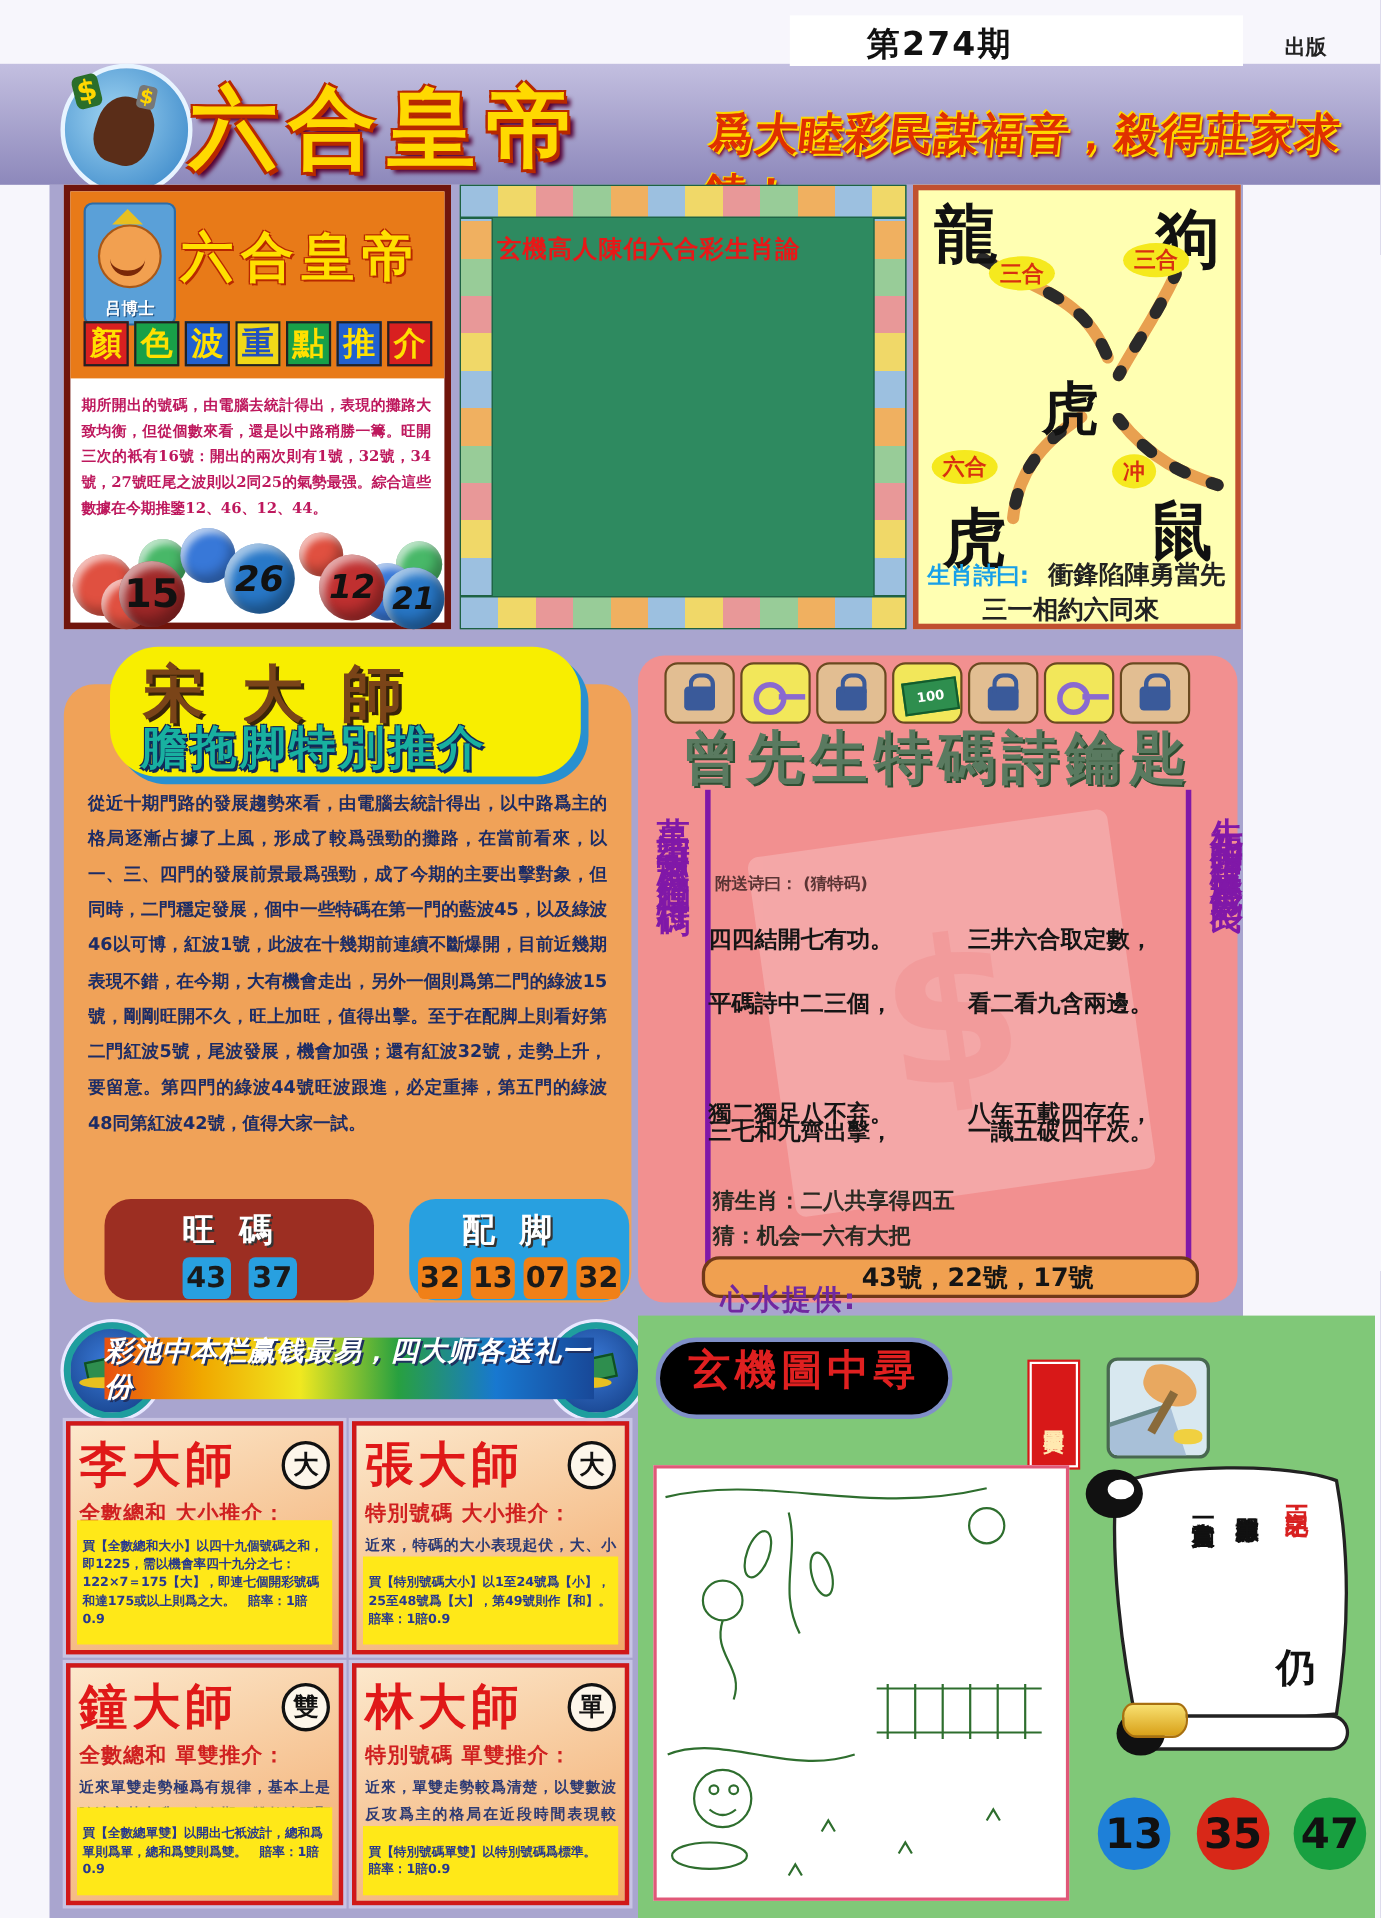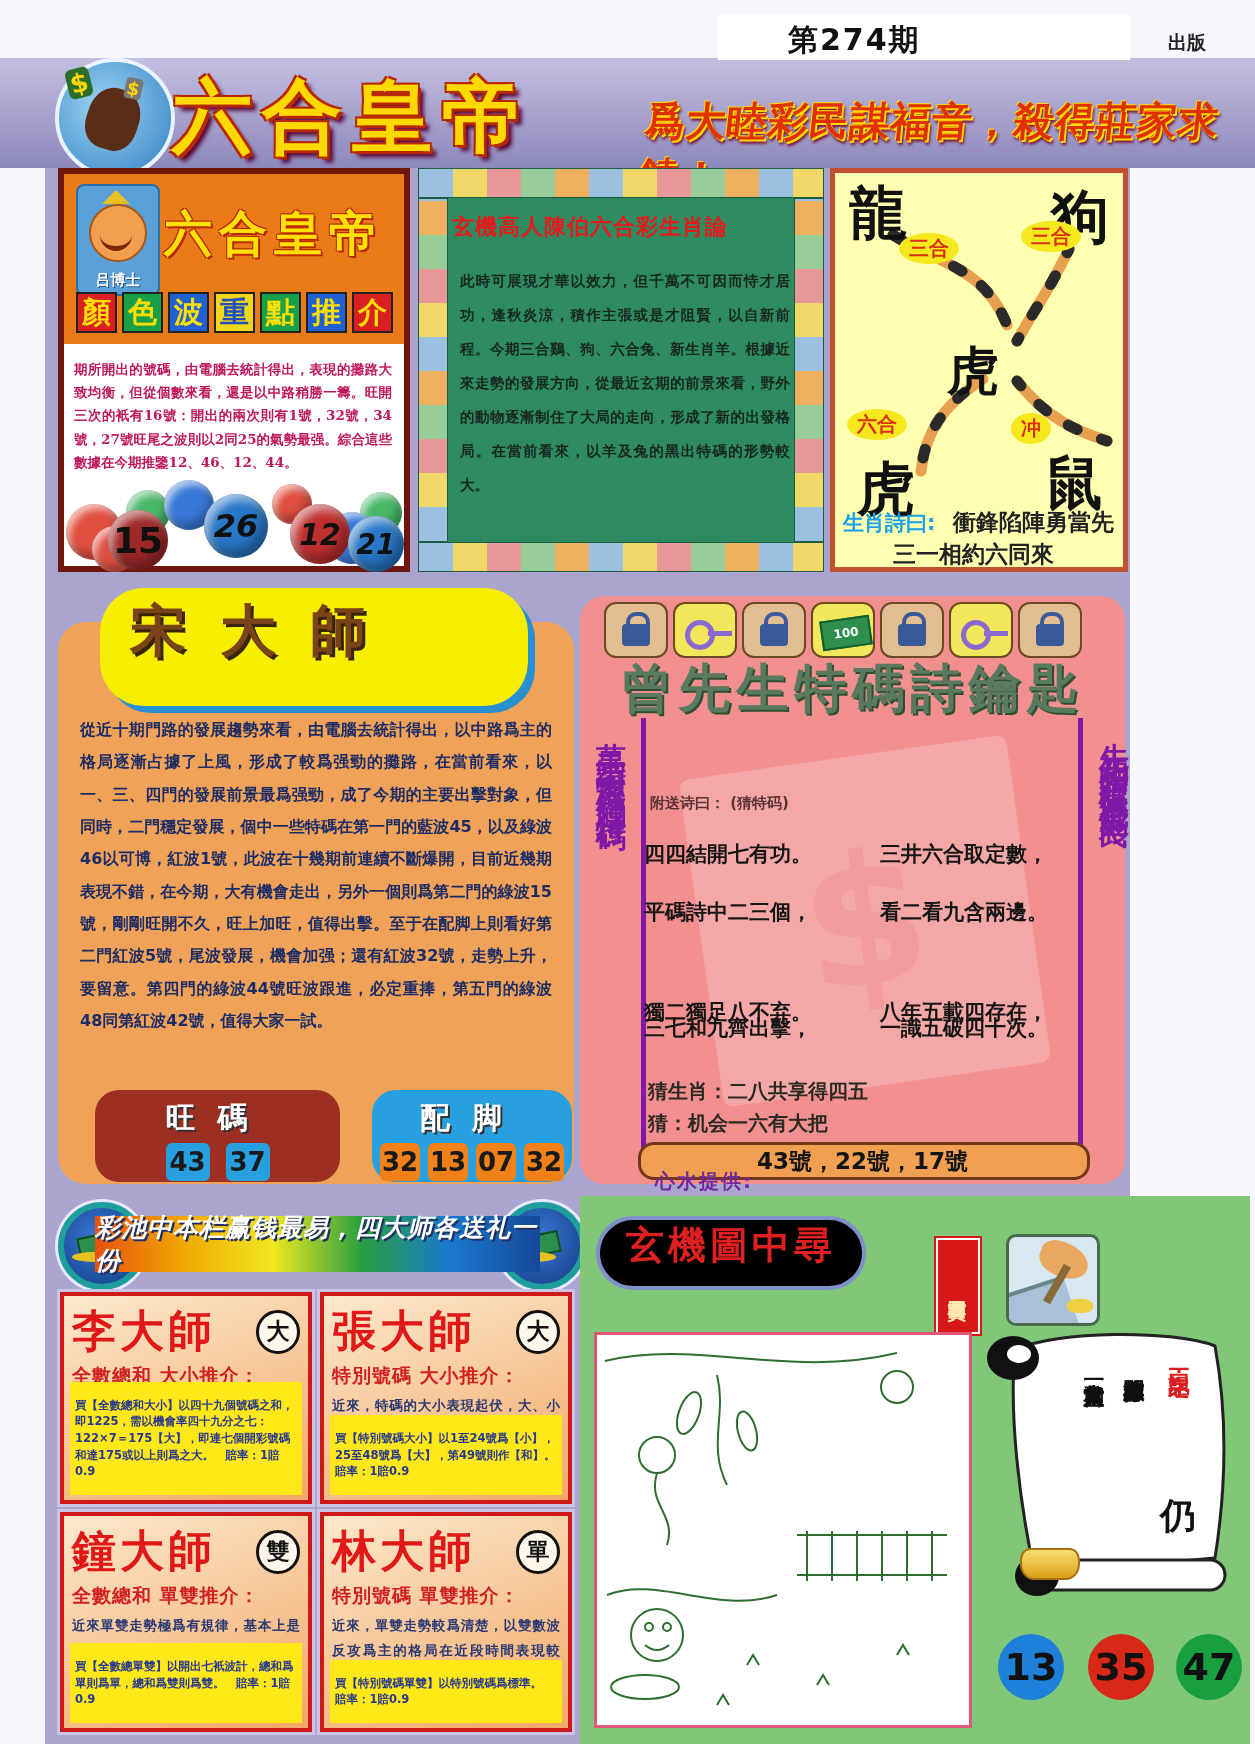--- a/index.html
+++ b/index.html
@@ -99,21 +99,21 @@
   .vcol.r{left:498px;border-left:5px solid #8018a8;padding-left:10px;height:440px;}
   .wmark{position:absolute;left:120px;top:160px;width:330px;height:330px;background:#f6b4b4;opacity:.65;transform:rotate(-8deg);border-radius:10px;
          display:flex;align-items:center;justify-content:center;font-size:180px;color:#f2a2a2;font-weight:bold;}
   .pintro{position:absolute;left:70px;top:198px;font-size:15px;font-weight:bold;color:#5a3434;}
   .prow{position:absolute;left:64px;width:440px;display:flex;}
   .prow .pl{width:236px;font-size:21px;font-weight:bold;color:#151515;}
   .prow .pr{font-size:21px;font-weight:bold;color:#151515;}
   .guess{position:absolute;left:68px;font-size:20px;font-weight:bold;color:#2a2a22;font-family:"DejaVu Serif",serif;}
   .tips{position:absolute;left:58px;top:546px;width:452px;height:38px;background:#f0a050;border:3px solid #703818;border-radius:16px;
         display:flex;align-items:center;padding-left:14px;box-sizing:border-box;}
-  .tips .tl{font-size:20px;font-weight:bold;color:#7028a0;letter-spacing:2px;margin-top:41px;}
+  .tips .tl{font-size:26px;font-weight:bold;color:#7028a0;letter-spacing:2px;margin-top:41px;}
   .tips .tv{font-size:23px;font-weight:bold;color:#151515;margin-left:4px;}
 
   
   .medal{border-radius:50%;border:6px solid #1f9e9e;background:radial-gradient(circle at 45% 40%,#3a7ad8,#123a80);box-shadow:0 0 0 3px #e8e8ff;}
   .medal .cash{position:absolute;left:14px;top:26px;width:38px;height:18px;background:#2e8e4e;border:2px solid #0f4f24;transform:rotate(-12deg);}
   .medal .coins{position:absolute;left:8px;top:44px;width:44px;height:10px;background:#e8c020;border-radius:50%;}
   .rainbow{left:95px;top:1216px;width:445px;height:56px;background:linear-gradient(90deg,#e85010,#f0a800,#f0e820,#28a040,#1878d0,#184898);
            display:flex;align-items:center;justify-content:center;}
   .rainbow span{font-size:25px;font-weight:bold;color:#fff;font-style:italic;letter-spacing:1px;text-shadow:2px 2px 0 #203060;}
   .master{position:absolute;width:252px;border:4px solid #d01818;box-shadow:0 0 0 3px #c8c4e4;
@@ -205,21 +205,20 @@
         <span>21</span>
       </div>
   </div>
 
   <div class="abs zbox">
     <div class="zstrip" style="left:0;top:0;width:406px;height:30px;"></div>
     <div class="zstrip" style="left:0;bottom:0;width:406px;height:30px;"></div>
     <div class="zstrip v" style="left:0;top:30px;width:30px;height:344px;"></div>
     <div class="zstrip v" style="right:0;top:30px;width:30px;height:344px;"></div>
     <div class="ztitle">玄機高人陳伯六合彩生肖論</div>
-    <div class="zbody">此時可展現才華以效力，但千萬不可因而恃才居功，逢秋炎涼，積作主張或是才阻賢，以自新前程。今期三合鷄、狗、六合兔、新生肖羊。根據近來走勢的發展方向，從最近玄期的前景來看，野外的動物逐漸制住了大局的走向，形成了新的出發格局。在當前看來，以羊及兔的黑出特碼的形勢較大。</div>
   </div>
 
   <div class="abs rbox">
     <svg class="abs" style="left:0;top:0;" width="288" height="394" viewBox="0 0 288 394">
       <g fill="none" stroke-linecap="round">
         <path d="M58,62 C108,92 150,96 172,152" stroke="#e8a050" stroke-width="11"></path>
         <path d="M58,62 C108,92 150,96 172,152" stroke="#2a2a2a" stroke-width="11" stroke-dasharray="10 24"></path>
         <path d="M234,76 C214,118 202,132 182,168" stroke="#e8a050" stroke-width="11"></path>
         <path d="M234,76 C214,118 202,132 182,168" stroke="#2a2a2a" stroke-width="11" stroke-dasharray="10 26" stroke-dashoffset="6"></path>
         <path d="M148,206 C108,232 90,260 86,298" stroke="#e8a050" stroke-width="11"></path>
@@ -238,20 +237,21 @@
     <div class="roval" style="left:12px;top:236px;">六合</div>
     <div class="roval" style="left:176px;top:240px;">冲</div>
     <div class="rpoemlbl">生肖詩曰:</div>
     <div class="rpoem1">衝鋒陷陣勇當先</div>
     <div class="rpoem2">三一相約六同來</div>
   </div>
 
   <div class="abs sbox"></div>
   <div class="abs sbubble"></div>
   <div class="abs sname">宋大師</div>
+  <div class="abs ssub">膽拖脚特別推介</div>
   <div class="abs sbody">從近十期門路的發展趨勢來看，由電腦去統計得出，以中路爲主的格局逐漸占據了上風，形成了較爲强勁的攤路，在當前看來，以一、三、四門的發展前景最爲强勁，成了今期的主要出擊對象，但同時，二門穩定發展，個中一些特碼在第一門的藍波45，以及綠波46以可博，紅波1號，此波在十幾期前連續不斷爆開，目前近幾期表現不錯，在今期，大有機會走出，另外一個則爲第二門的綠波15號，剛剛旺開不久，旺上加旺，值得出擊。至于在配脚上則看好第二門紅波5號，尾波發展，機會加强；還有紅波32號，走勢上升，要留意。第四門的綠波44號旺波跟進，必定重捧，第五門的綠波48同第紅波42號，值得大家一試。</div>
   <div class="abs pill" style="left:95px;top:1090px;width:245px;height:92px;background:#9c2e22;">
     <div class="plbl">旺碼</div>
     <div class="chips">
       <span class="chip blue">43</span>
       <span class="chip blue">37</span>
     </div>
   </div>
   <div class="abs pill" style="left:372px;top:1090px;width:200px;height:92px;background:#28a0e0;">
     <div class="plbl">配脚</div>

